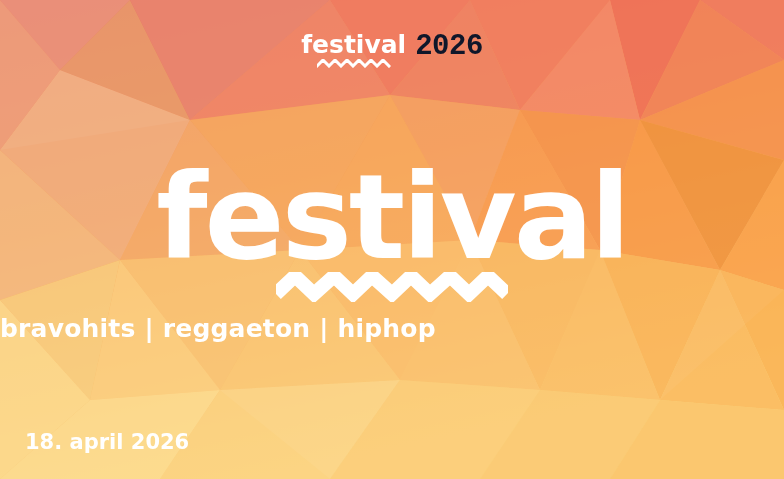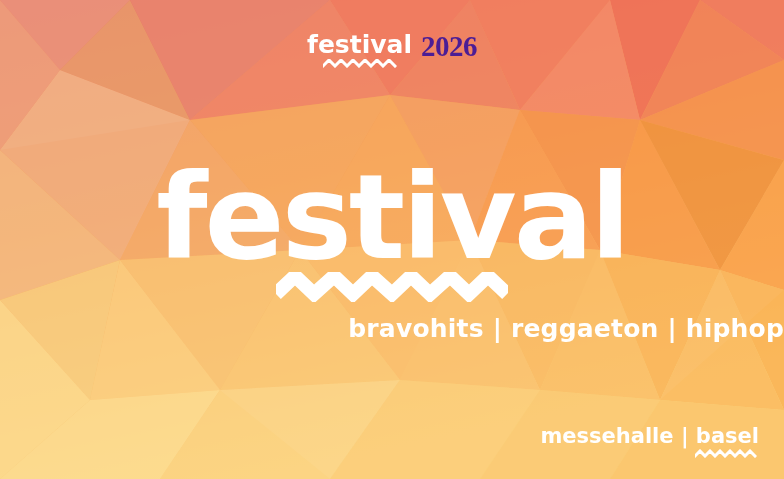--- a/index.html
+++ b/index.html
@@ -69,25 +69,25 @@
     font-size: 25px;
     font-weight: 700;
     line-height: 1;
     color: #ffffff;
   }
   #logo-zigzag {
     display: block;
     margin-top: 2px;
   }
   #logo-year {
-    font-family: Liberation Serif, serif;
+    font-family: Liberation Mono, monospace;
     font-size: 29px;
     font-weight: 700;
     line-height: 1;
-    color: #4c1d95;
+    color: #0f172a;
     letter-spacing: -0.5px;
   }
 
   
   #main-wordmark {
     position: absolute;
     left: 0;
     right: 0;
     top: 158px;
     text-align: center;
@@ -105,21 +105,21 @@
     left: 50%;
     transform: translateX(-50%);
     top: 272px;
   }
 
   #genres {
     position: absolute;
     left: 0;
     right: 0;
     top: 316px;
-    text-align: right;
+    text-align: left;
     font-family: "DejaVu Sans", sans-serif;
     font-size: 25px;
     font-weight: 700;
     letter-spacing: 0.2px;
     line-height: 1;
     color: #ffffff;
     white-space: nowrap;
   }
 
   
@@ -237,21 +237,16 @@
   </div>
 
   <div id="main-wordmark">festival</div>
 
   <svg id="main-zigzag" width="232" height="30" viewBox="0 0 232 30">
     <path d="M0,22 L19,4 L38,22 L58,4 L77,22 L96,4 L116,22 L135,4 L154,22 L174,4 L193,22 L212,4 L231,22" fill="none" stroke="#ffffff" stroke-width="14" stroke-linecap="butt" stroke-linejoin="miter"></path>
   </svg>
 
   <div id="genres">bravohits | reggaeton | hiphop</div>
 
-
-  <div id="venue-block">
-    <div id="venue-label">messehalle | basel</div>
-    <svg id="venue-zigzag" width="62" height="9" viewBox="0 0 62 9">
-      <path d="M0,7 L5,2 L10,7 L15,2 L20,7 L25,2 L30,7 L35,2 L40,7 L45,2 L50,7 L55,2 L60,7" fill="none" stroke="#ffffff" stroke-width="3" stroke-linecap="square" stroke-linejoin="miter"></path>
-    </svg>
-  </div>
+  <div id="date-label">18. april 2026</div>
+
 
 </div>
 
 </body></html>

